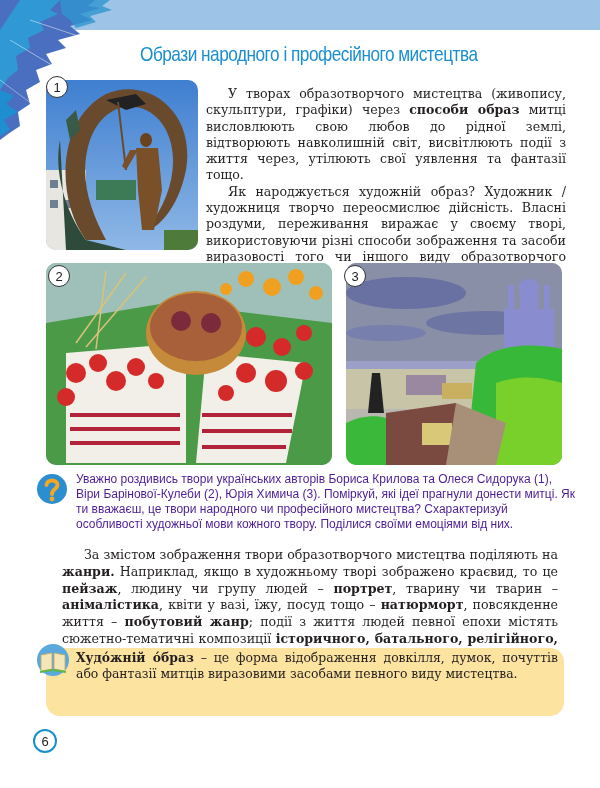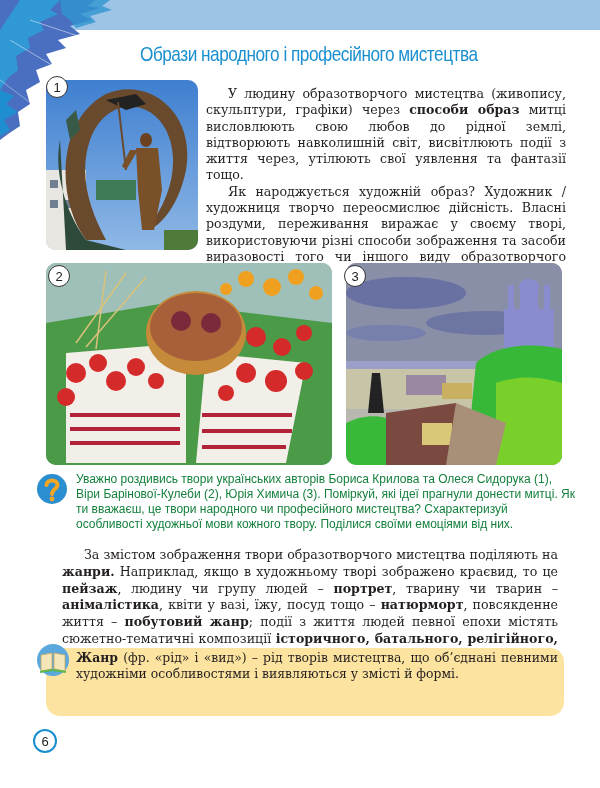--- a/index.html
+++ b/index.html
@@ -35,21 +35,21 @@
     box-sizing: border-box;
   }
   .intro {
     position: absolute; left: 206px; top: 86px; width: 360px;
     font-size: 12.6px; line-height: 16.3px; text-align: justify;
   }
   .intro p { margin: 0; text-indent: 22px; }
   .question {
     position: absolute; left: 76px; top: 472px; width: 500px;
     font-family: "Liberation Sans", sans-serif;
-    font-size: 12px; line-height: 15px; color: #15803d;
+    font-size: 12px; line-height: 15px; color: #4c1d95;
   }
   .q-icon {
     position: absolute; left: 36px; top: 473px; width: 32px; height: 32px;
   }
   .genres {
     position: absolute; left: 46px; top: 531px; width: 528px;
     font-size: 12.6px; line-height: 16.8px; text-align: justify;
   }
   .genres p { margin: 16px; text-indent: 22px; }
   .definition-box {
@@ -111,21 +111,21 @@
     <line x1="72" y1="22" x2="80" y2="90" stroke="#6a4a2c" stroke-width="2"></line>
     <ellipse cx="100" cy="60" rx="6" ry="7" fill="#6a4220"></ellipse>
     <path d="M90,68 L112,68 L116,110 L108,150 L96,150 L92,110 Z" fill="#7a5028"></path>
     <path d="M84,70 L92,70 L80,90 L76,86 Z" fill="#7a5028"></path>
     <rect x="118" y="150" width="34" height="20" fill="#4e7a3a"></rect>
   </svg>
 </div>
 <div class="num-badge" style="left:46px; top:76px;">1</div>
 
 <div class="intro">
-  <p><span>У людину образотворчого мистецтва (живопису, скульптури, графіки) через </span><b>способи образ</b><span> митці висловлюють свою любов до рідної землі, відтворюють навколишній світ, висвітлюють події з життя через, утілюють свої уявлення та фантазії тощо.</span></p>
+  <p><span>У творах образотворчого мистецтва (живопису, скульптури, графіки) через </span><b>способи образ</b><span> митці висловлюють свою любов до рідної землі, відтворюють навколишній світ, висвітлюють події з життя через, утілюють свої уявлення та фантазії тощо.</span></p>
   <p>Як народжується художній образ? Художник / художниця творчо переосмислює дійсність. Власні роздуми, переживання виражає у своєму творі, використовуючи різні способи зображення та засоби виразовості того чи іншого виду образотворчого мистецтва.</p>
 </div>
 
 <div class="photo" style="left:46px; top:263px; width:286px; height:202px;">
   <svg viewBox="0 0 286 202" preserveAspectRatio="none">
     <rect width="286" height="202" fill="#7fa8a0"></rect>
     <rect x="0" y="0" width="286" height="60" fill="#9fc0b8"></rect>
     <path d="M0,60 L120,40 L286,60 L286,202 L0,202 Z" fill="#4b9a48"></path>
     <path d="M20,90 L140,80 L140,200 L20,200 Z" fill="#f2efe8"></path>
     <path d="M160,90 L260,100 L240,200 L150,200 Z" fill="#f2efe8"></path>
@@ -213,16 +213,16 @@
 </div>
 
 <div class="definition-box"></div>
 <svg class="book-icon" viewBox="0 0 34 34">
   <circle cx="17" cy="17" r="16" fill="#5aa8dc"></circle>
   <path d="M5,12 L16,10 L16,26 L5,28 Z" fill="#f4e6b8" stroke="#c9a860" stroke-width="0.8"></path>
   <path d="M18,10 L29,12 L29,28 L18,26 Z" fill="#f4e6b8" stroke="#c9a860" stroke-width="0.8"></path>
   <path d="M4,28 L17,26 L30,28 L30,30 L17,28 L4,30 Z" fill="#5ab84a"></path>
 </svg>
 <div class="definition">
-  <p><b>Жанр</b><span> (фр. «рід» і «вид») – рід творів мистецтва, що об’єднані певними художніми особливостями і виявляються у змісті й формі.</span></p>
+  <p><b>Худо́жній о́браз</b><span> – це форма відображення довкілля, думок, почуттів або фантазії митців виразовими засобами певного виду мистецтва.</span></p>
 </div>
 
 <div class="page-number">6</div>
 
 </body></html>

